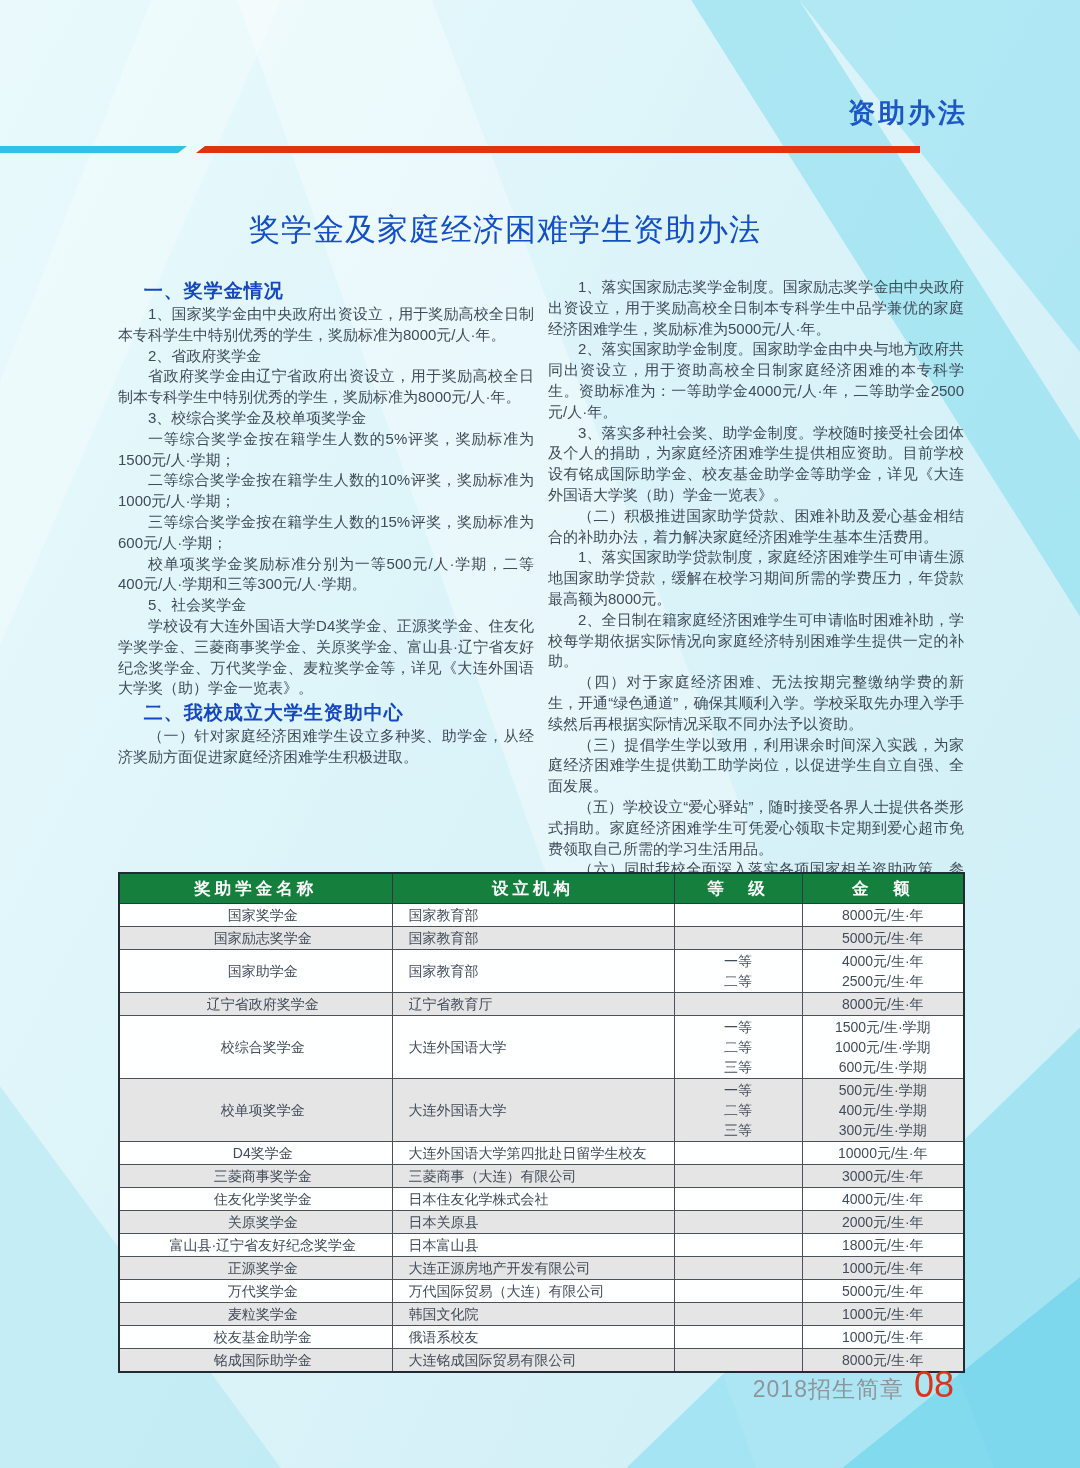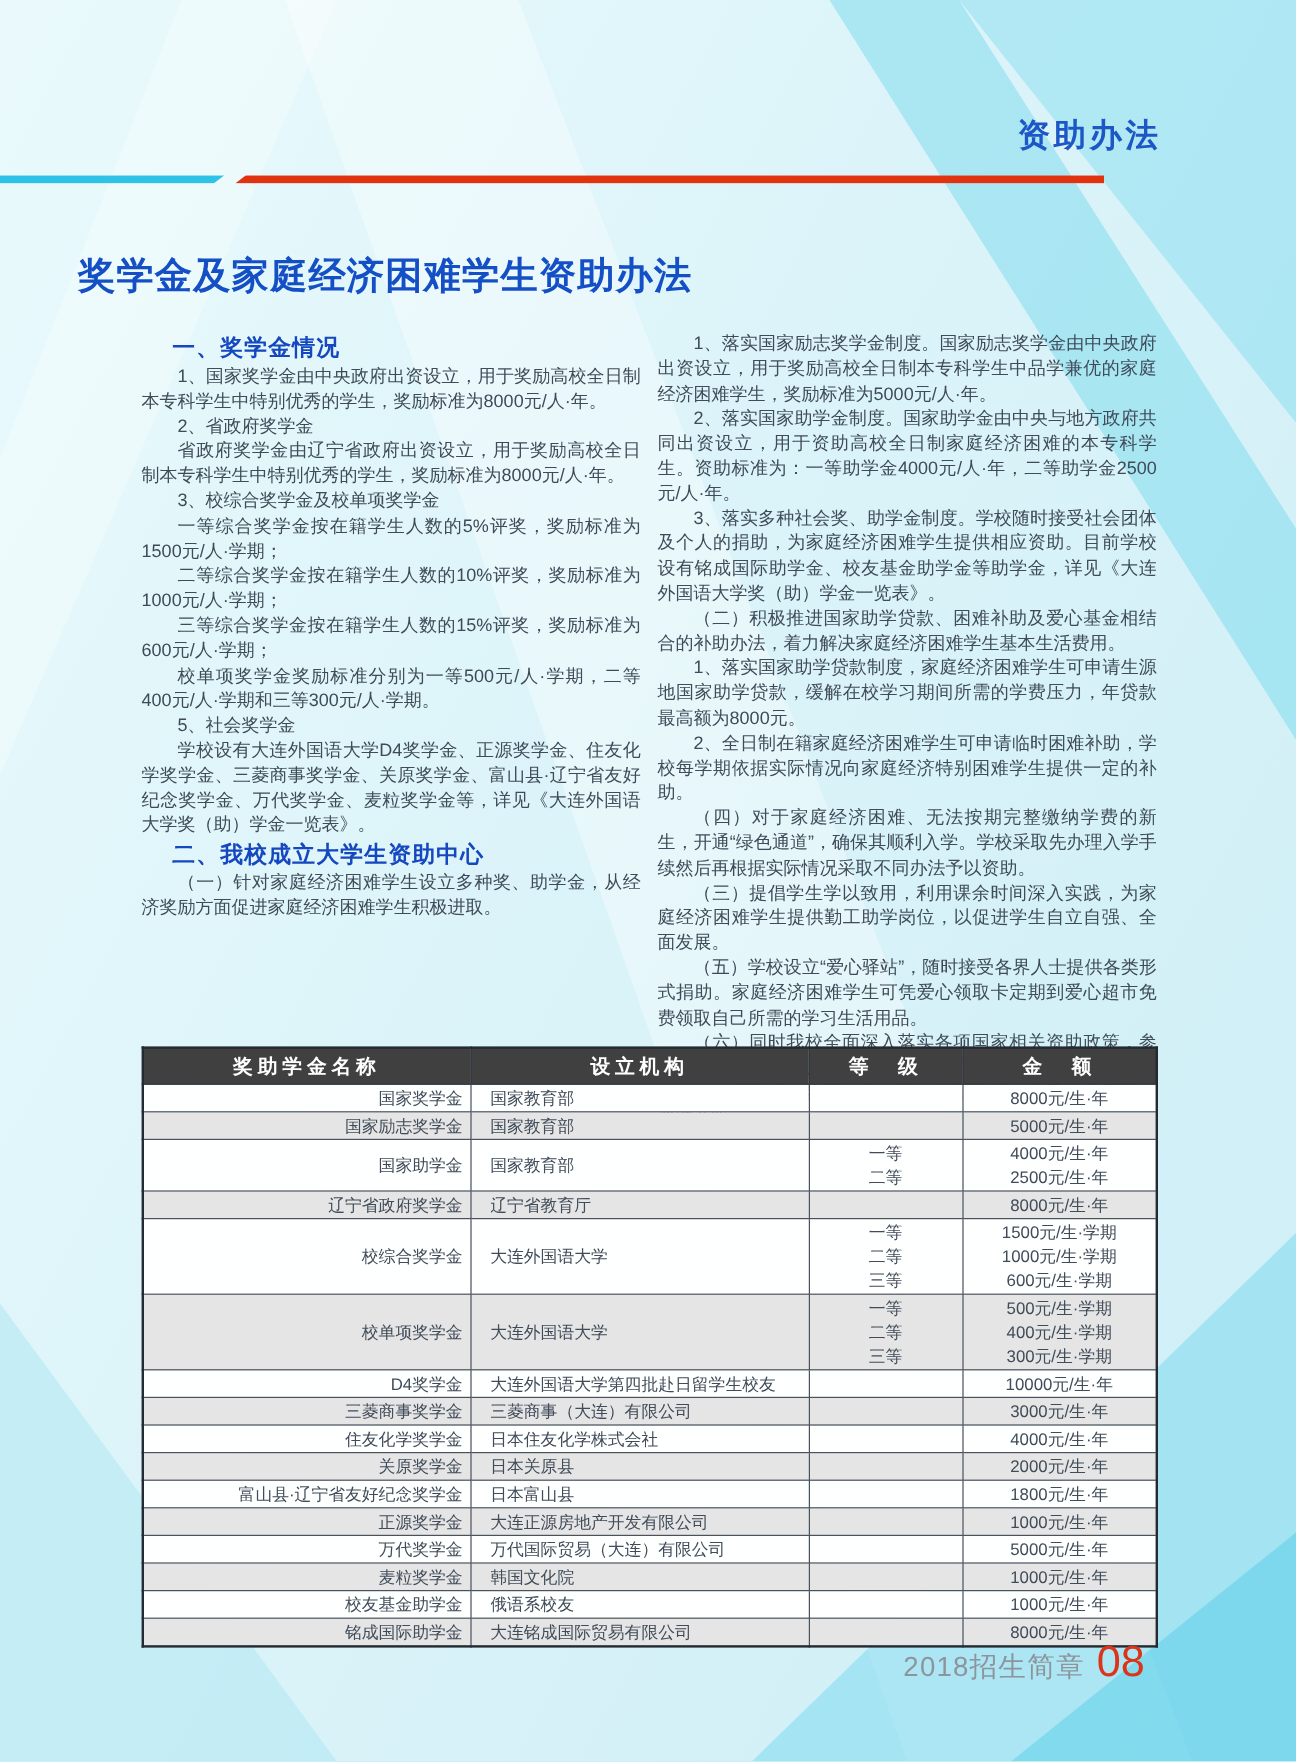--- a/index.html
+++ b/index.html
@@ -28,46 +28,46 @@
   }
   .line-cyan {
     position:absolute; top:146px; left:0; width:187px; height:7px; background:#2ec3e6;
     clip-path:polygon(0 0,100% 0,calc(100% - 9px) 100%,0 100%);
   }
   .line-red {
     position:absolute; top:146px; left:196px; width:724px; height:7px; background:#e1330f;
     clip-path:polygon(9px 0,100% 0,100% 100%,0 100%);
   }
   .page-title {
-    position:absolute; top:209px; left:65px; width:880px; text-align:left;
-    font-size:31px; font-weight:bold; color:#144fc6; letter-spacing:1px;
+    position:absolute; top:209px; left:65px; width:880px; text-align:center;
+    font-size:31px; font-weight:normal; color:#144fc6; letter-spacing:1px;
   }
 
   
   .columns { position:absolute; top:277px; left:118px; width:846px; display:flex; gap:14px; }
   .col { width:416px; font-size:15px; line-height:20.8px; color:#3f4b58; text-align:justify; }
   .col p { margin:0; text-indent:2em; }
   .col p.hd {
     font-size:19px; font-weight:bold; color:#1548c0;
     text-indent:1.35em; letter-spacing:1px; margin:2px 0 1px 0; line-height:24px;
   }
 
   
   .tbl-wrap { position:absolute; top:872px; left:118px; }
   table.tbl {
     border-collapse:collapse; width:845px; table-layout:fixed;
     font-size:14px; color:#404c59; border:2px solid #232a31;
   }
   .tbl th {
-    background:#404040; color:#ffffff; font-size:16.5px; font-weight:bold;
+    background:#15803d; color:#ffffff; font-size:16.5px; font-weight:bold;
     letter-spacing:4px; height:29px; border:1px solid #30373f; padding:0;
   }
   .tbl td { border:1px solid #49525b; padding:1px 0; vertical-align:middle; background:#feffff; }
   .tbl tr.alt td { background:#e5e5e5; }
-  .tbl td.c-name  { text-align:right; padding-left:20px; padding-right:6px; }
+  .tbl td.c-name  { text-align:center; padding-left:20px; padding-right:6px; }
   .tbl td.c-org   { text-align:left; padding-left:16px; padding-right:6px; }
   .tbl td.c-level, .tbl td.c-amount { text-align:center; }
   .tbl .ln { line-height:20px; height:20px; white-space:nowrap; overflow:hidden; }
 
   
   .footer { position:absolute; top:1364px; right:126px; display:flex; align-items:baseline; gap:10px; }
   .footer .f-label { font-size:23px; color:#8d959c; letter-spacing:1px; }
   .footer .f-num   { font-size:36px; color:#dc3418; font-weight:500; }
 </style>
 </head>

